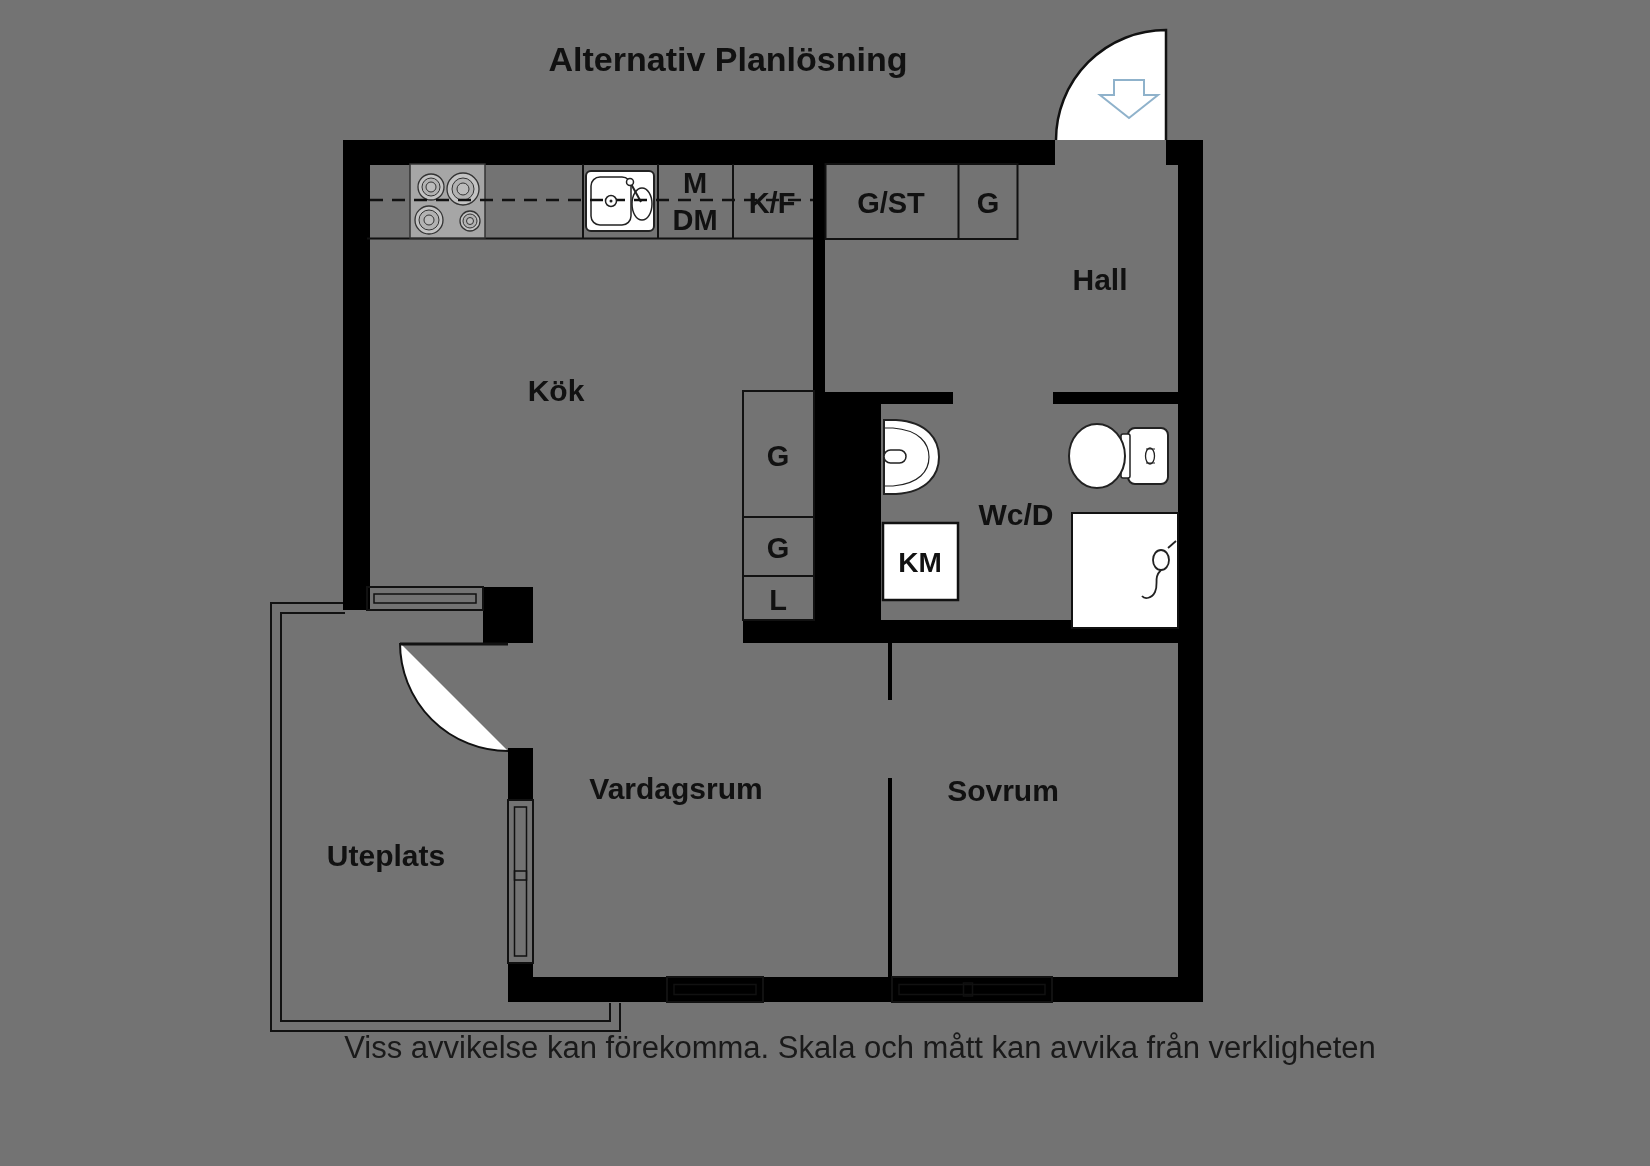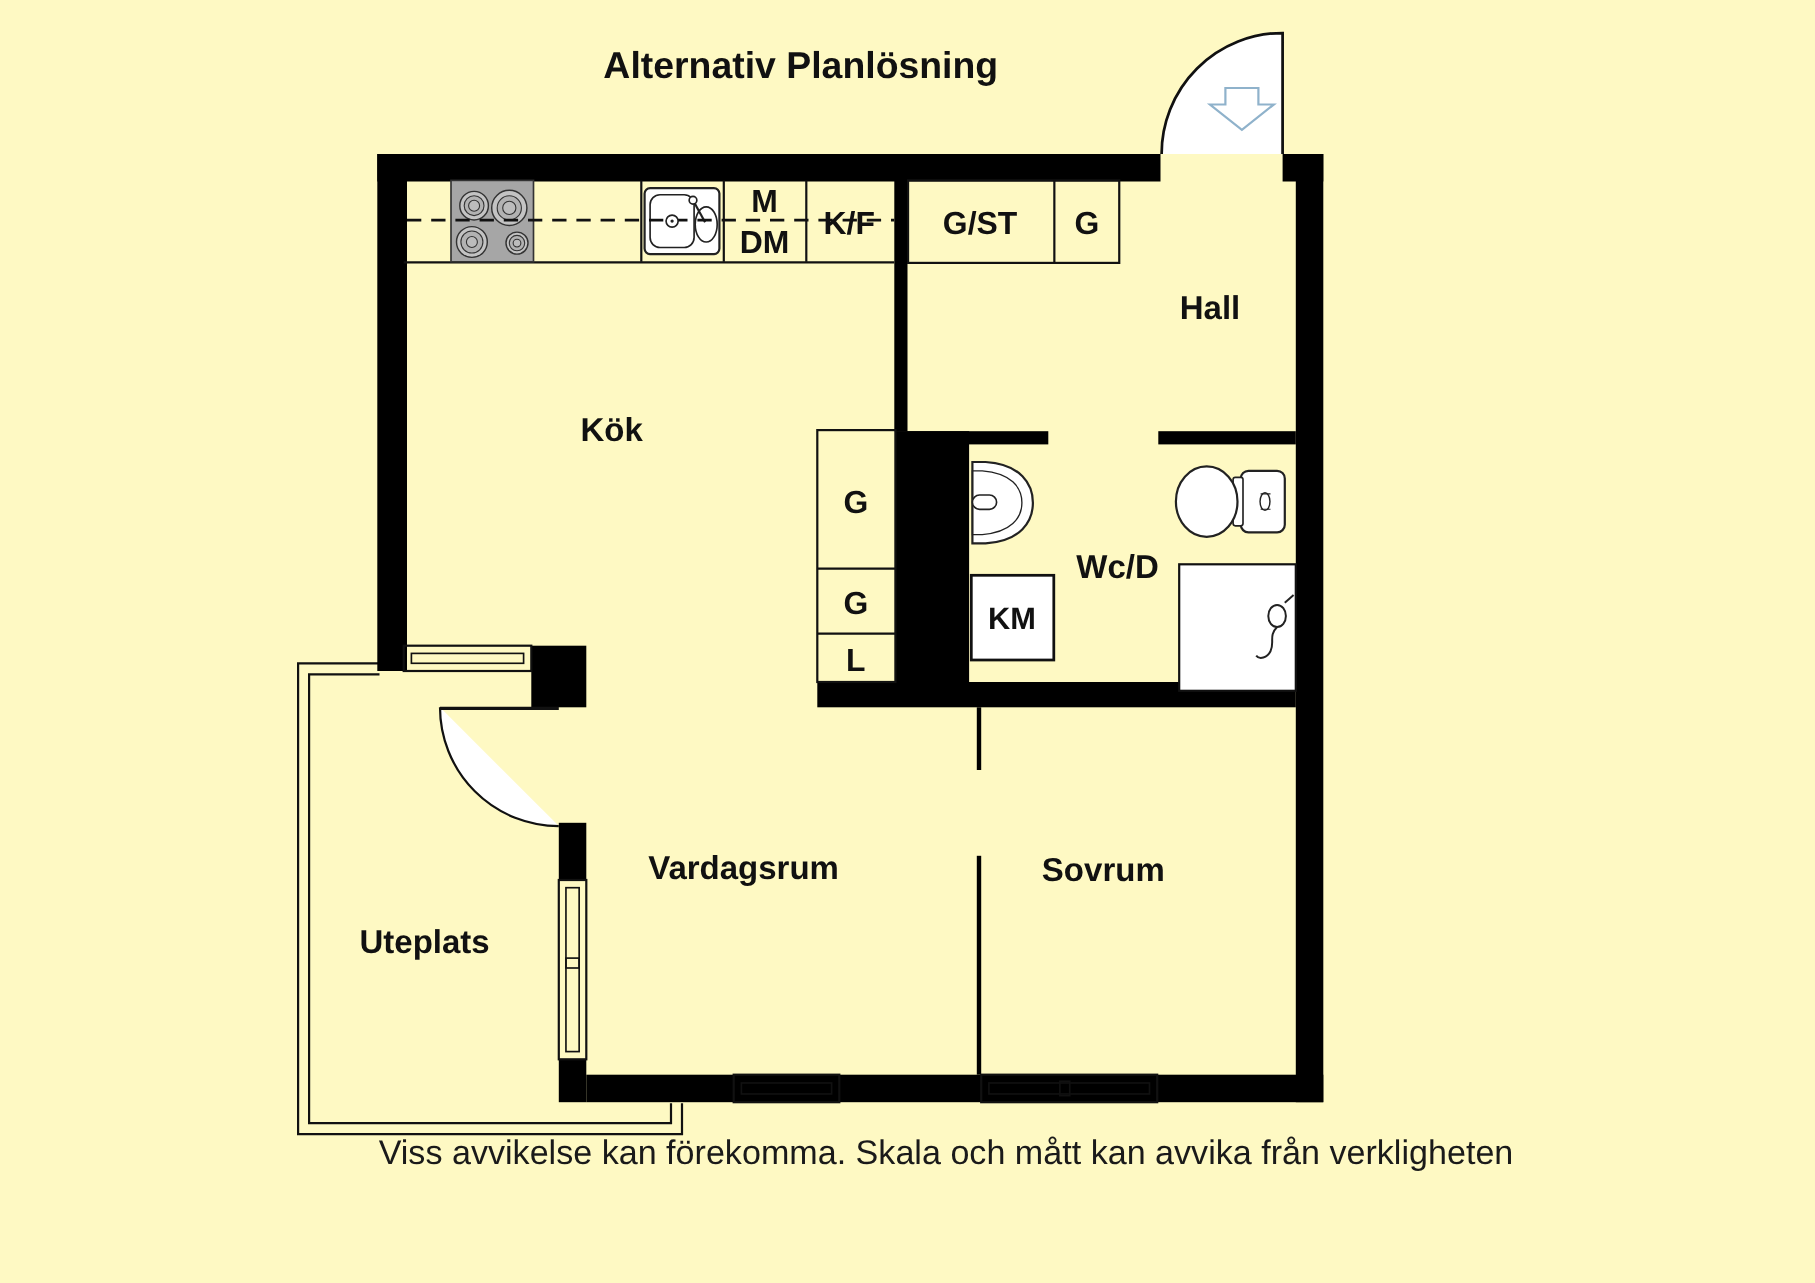--- a/index.html
+++ b/index.html
@@ -1,16 +1,16 @@
 <!DOCTYPE html>
 <html><head>
 <meta charset="utf-8">
 <style>
   html,body{margin:0;padding:0;background:#ffffff;}
-  .page{width:1650px;height:1166px;background:#fef9c3;position:relative;overflow:hidden;}
+  .page{width:1650px;height:1166px;background:#737373;position:relative;overflow:hidden;}
   svg{display:block;}
   .wall{fill:#000000;stroke:none;}
   .thin{fill:none;stroke:#111111;stroke-width:2;}
   .thin15{fill:none;stroke:#111111;stroke-width:1.5;}
   .fixture{stroke:#222222;fill:#ffffff;}
   .lbl{font-family:"Liberation Sans",sans-serif;font-weight:700;fill:#111111;text-anchor:middle;}
   .lbl-title{font-size:34px;}
   .lbl-room{font-size:30px;}
   .lbl-unit{font-size:29px;}
   .lbl-km{font-size:28px;}

